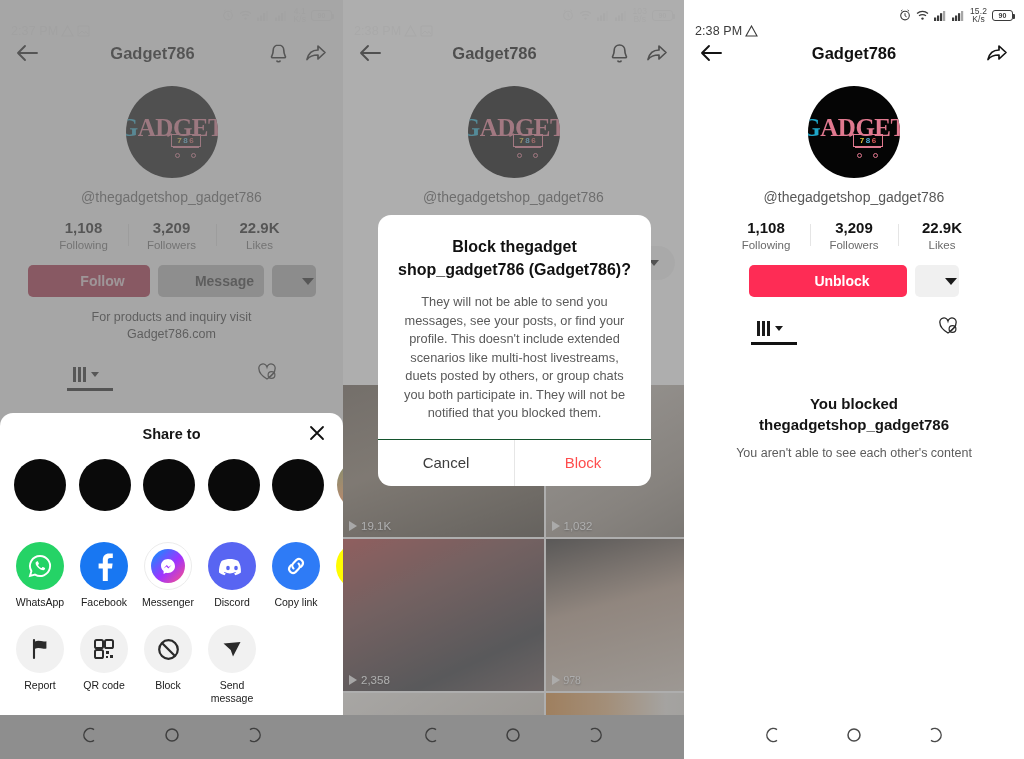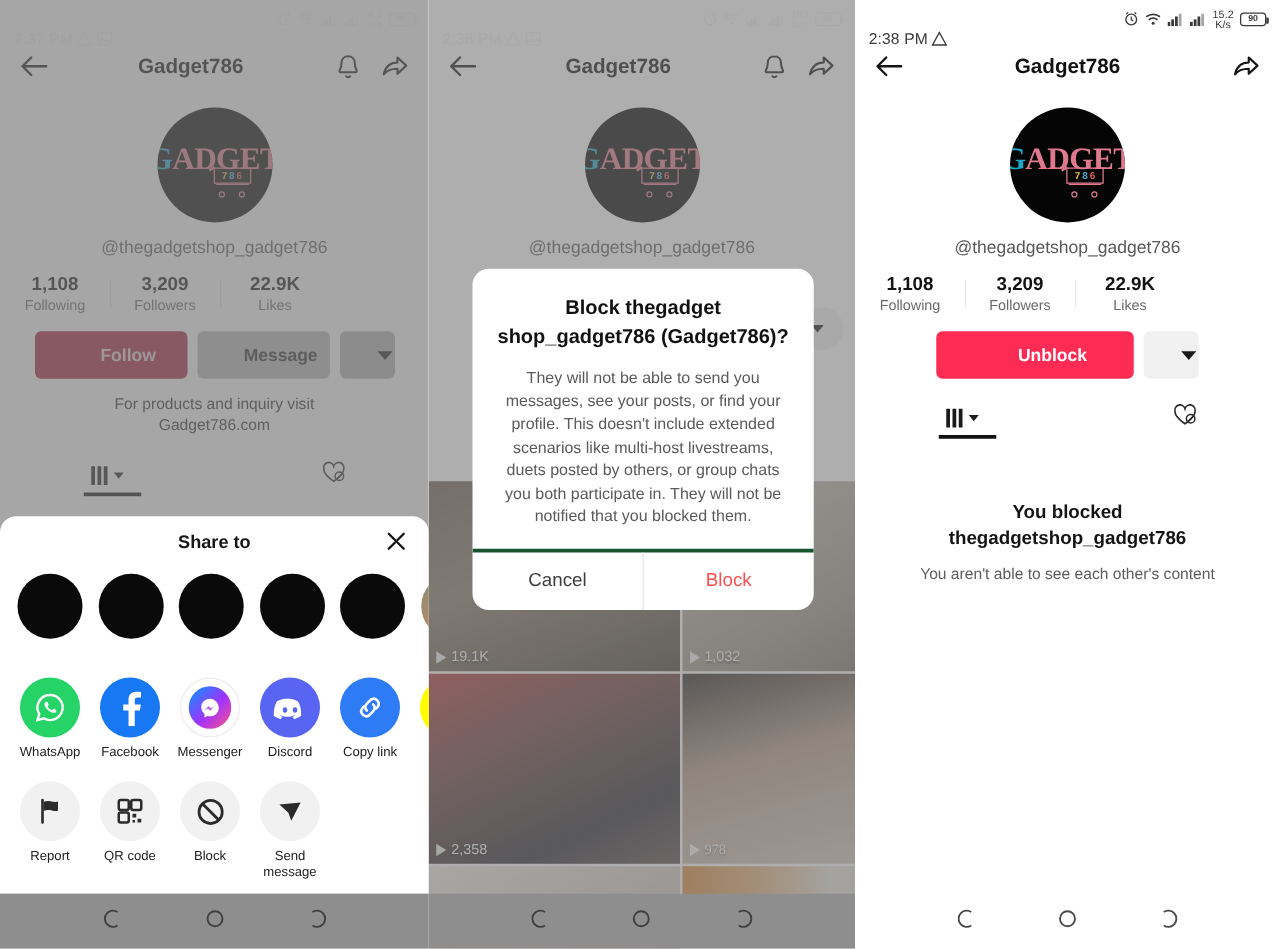--- a/index.html
+++ b/index.html
@@ -84,34 +84,34 @@
   .cart-handle { position:absolute; left:0; top:0; width:5px; height:2px; background:#e0798f;
                  transform: rotate(-30deg); }
   .cart-w { position:absolute; width:5px;height:5px;border:1.2px solid #e0798f;border-radius:50%;bottom:0;}
   .cart-w1{left:8px;} .cart-w2{left:24px;}
   .cart-leg{position:absolute;left:6px;top:13px;width:26px;height:1.3px;background:#e0798f;}
 
   
   .handle { position: relative; z-index: 5; text-align: center; margin-top: 11px;
             font-size: 14px; color: #5e5e5e; }
   .panel-3 .handle { color: #585858; }
-  .stats { position: relative; z-index: 5; display: flex; 
+  .stats { position: relative; z-index: 5; display: flex; justify-content: center;
            margin-top: 14px; }
   .stat { width: 88px; text-align: center; position: relative; }
   .stat + .stat::before {
     content: ""; position: absolute; left: 0; top: 5px; width: 1px; height: 22px;
     background: rgba(0,0,0,.10);
   }
   .stat-num { font-size: 15px; font-weight: 700; color: #131313; }
   .stat-lbl { font-size: 11.5px; color: #6a6a6a; margin-top: 3px; }
 
   
   .actions { position: relative; z-index: 5; display: flex; justify-content: center;
              gap: 8px; margin-top: 14px; }
-  .btn { height: 38px; border-radius: 5px; display: flex; align-items: center;
+  .btn { height: 32px; border-radius: 5px; display: flex; align-items: center;
          justify-content: center; font-size: 14px; font-weight: 700; cursor: pointer; padding-left: 28px; }
   .btn-follow { width: 122px; background: #a81e3c; color: #e8cfd6; }
   .btn-message { width: 106px; background: #b8b8b8; color: #2b2b2b; }
   .btn-unblock { width: 158px; background: #fe2c55; color: #ffffff; }
   .btn-caret { width: 44px; background: #b4b4b4; }
   .panel-3 .btn-caret { background: #f0f0f0; }
   .caret { width: 0; height: 0; border-left: 6px solid transparent;
            border-right: 6px solid transparent; border-top: 7px solid #1a1a1a; }
 
   
@@ -209,21 +209,21 @@
              margin: 0 auto; display: flex; align-items: center; justify-content: center; }
 
   
   .dialog {
     position: absolute; z-index: 60; left: 35px; top: 215px; width: 273px;
     background: #fff; border-radius: 13px; overflow: hidden;
   }
   .dlg-body { padding: 20px 20px 16px; text-align: center; }
   .dlg-title { font-size: 16px; font-weight: 700; color: #111; line-height: 23px; }
   .dlg-text { font-size: 12.8px; color: #5a5a5a; line-height: 18.5px; margin-top: 12px; }
-  .dlg-actions { display: flex; border-top: 3px solid #14532d; }
+  .dlg-actions { display: flex; border-top: 1px solid #14532d; }
   .dlg-btn { flex: 1; height: 46px; display: flex; align-items: center;
              justify-content: center; font-size: 15px; cursor: pointer; }
   .dlg-cancel { color: #3d3d3d; border-right: 1px solid #e6e6e6; }
   .dlg-block { color: #fe4d4d; }
 
   
   .navbar { position: absolute; bottom: 0; left: 0; width: 100%; height: 44px;
             z-index: 70; display: flex; align-items: center; justify-content: space-around;
             background: #fff; padding: 0 50px; }
   .panel-1 .navbar, .panel-2 .navbar { background: #8e8e8e; }

